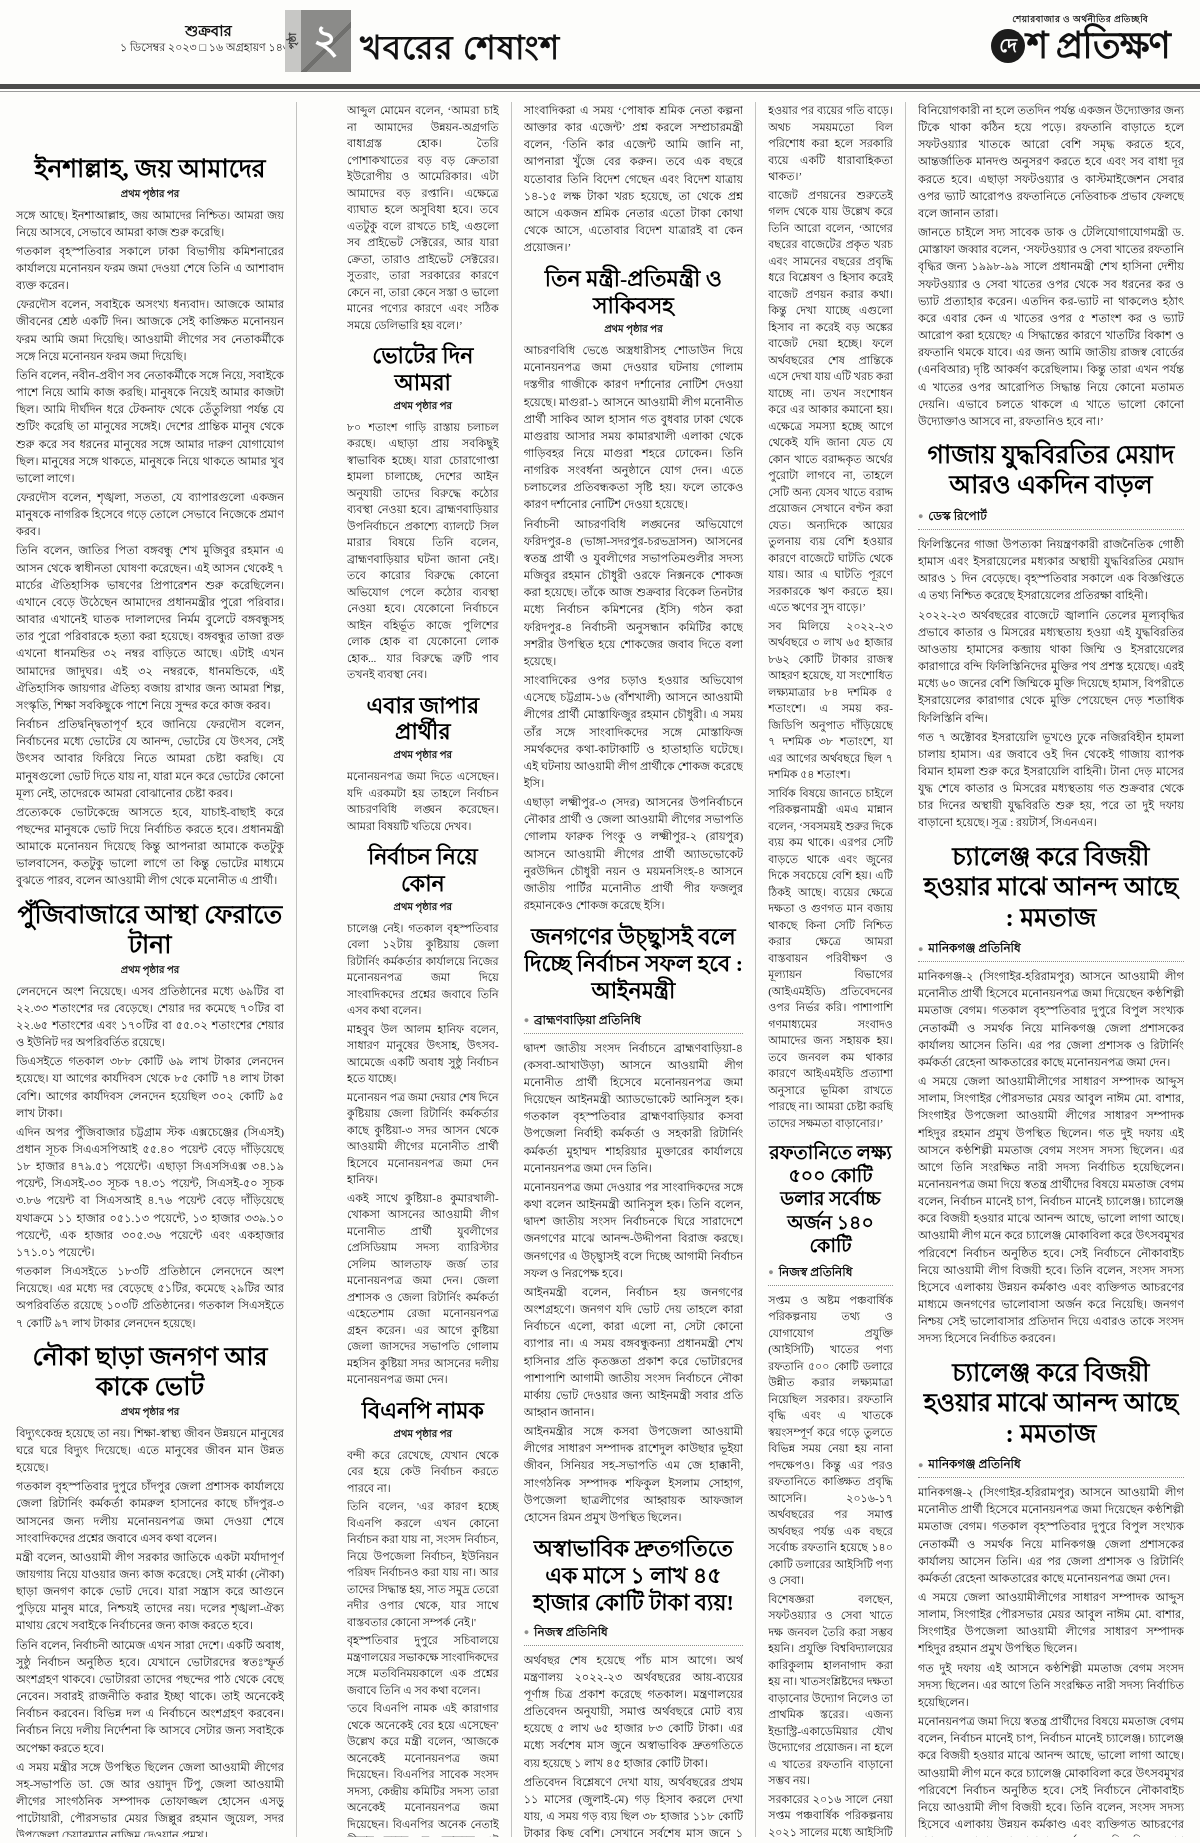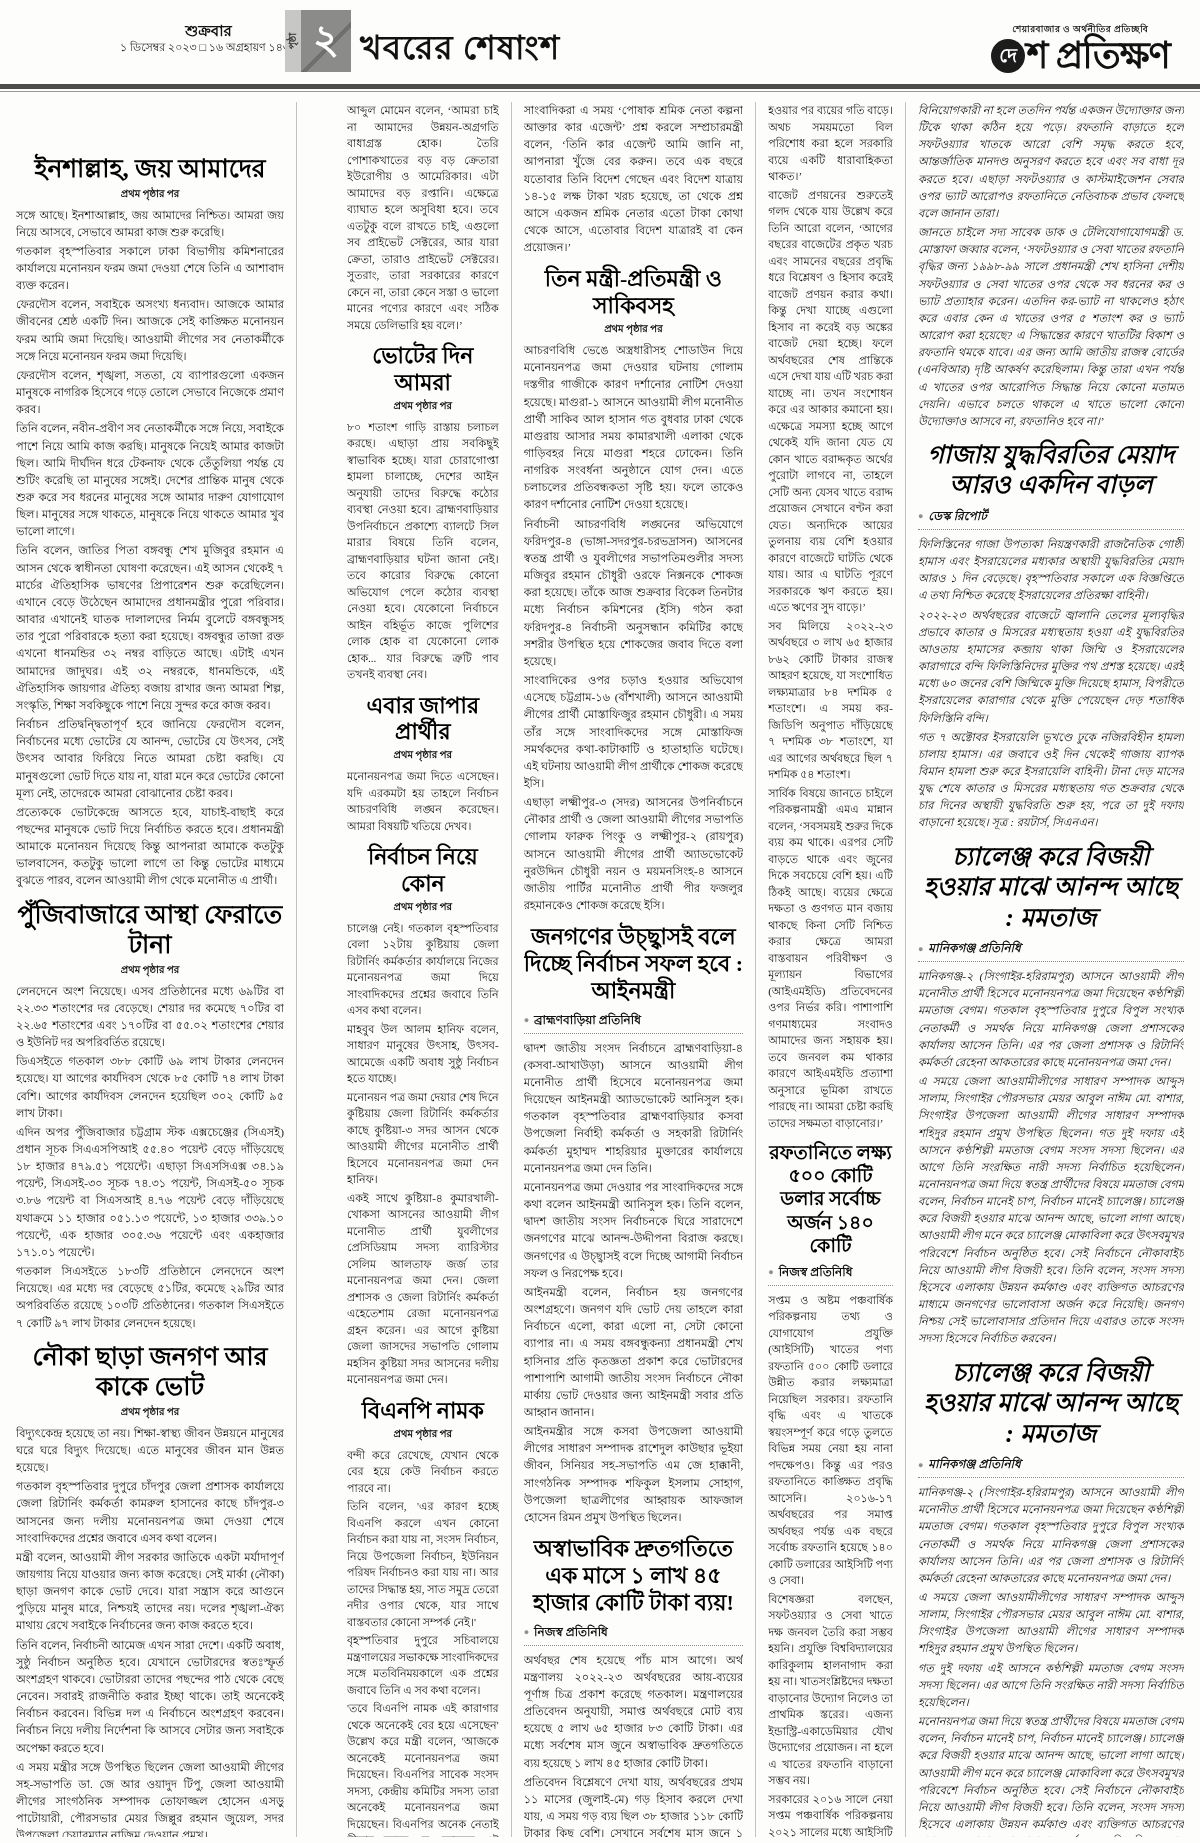--- a/index.html
+++ b/index.html
@@ -17,21 +17,21 @@
   .page-tab-strip{
     width:16px;background:#c7c7c5;color:#333;font-size:10px;font-weight:700;
     writing-mode:vertical-rl;transform:rotate(180deg);
     display:flex;align-items:center;justify-content:center;
   }
   .page-tab-num{
     width:50px;background:linear-gradient(135deg,#8b8b89 0 55%,#6f6f6d 55% 60%,#8b8b89 60%);
     color:#fff;font-size:40px;font-weight:700;display:flex;align-items:center;justify-content:center;
   }
   .section-title{position:absolute;left:360px;top:22px;font-size:33px;font-weight:700;letter-spacing:1px;}
-  .masthead{position:absolute;right:30px;top:22px;text-align:center;}
+  .masthead{position:absolute;right:30px;top:12px;text-align:center;}
   .masthead-tagline{font-size:9px;font-weight:700;color:#222;letter-spacing:.5px;}
   .masthead-title{font-size:37px;font-weight:800;line-height:1.05;letter-spacing:-1px;}
   .masthead-title .logo-dot{
     display:inline-flex;align-items:center;justify-content:center;
     width:34px;height:34px;border-radius:50%;background:#1c1c1c;color:#fff;
     font-size:19px;vertical-align:6px;margin-right:2px;
   }
   .hdr-rule{height:5px;background:#4c4c4c;margin:0 0 2px 0;}
   .hdr-rule2{height:1px;background:#9a9a9a;margin-bottom:8px;}
   
@@ -76,22 +76,22 @@
   <div class="hdr-rule2"></div>
 
   <div class="cols">
       <div class="col" style="width: 288px; margin-top: 48px;">
         <article>
           <div class="headline h-xl">ইনশাল্লাহ, জয় আমাদের</div>
           <div class="continued">প্রথম পৃষ্ঠার পর</div>
           <p class="para">সঙ্গে আছে। ইনশাআল্লাহ, জয় আমাদের নিশ্চিত। আমরা জয় নিয়ে আসবে, সেভাবে আমরা কাজ শুরু করেছি।</p>
           <p class="para">গতকাল বৃহস্পতিবার সকালে ঢাকা বিভাগীয় কমিশনারের কার্যালয়ে মনোনয়ন ফরম জমা দেওয়া শেষে তিনি এ আশাবাদ ব্যক্ত করেন।</p>
           <p class="para">ফেরদৌস বলেন, সবাইকে অসংখ্য ধন্যবাদ। আজকে আমার জীবনের শ্রেষ্ঠ একটি দিন। আজকে সেই কাঙ্ক্ষিত মনোনয়ন ফরম আমি জমা দিয়েছি। আওয়ামী লীগের সব নেতাকর্মীকে সঙ্গে নিয়ে মনোনয়ন ফরম জমা দিয়েছি।</p>
+          <p class="para">তিনি বলেন, নবীন-প্রবীণ সব নেতাকর্মীকে সঙ্গে নিয়ে, সবাইকে পাশে নিয়ে আমি কাজ করছি। মানুষকে নিয়েই আমার কাজটা ছিল। আমি দীর্ঘদিন ধরে টেকনাফ থেকে তেঁতুলিয়া পর্যন্ত যে শুটিং করেছি তা মানুষের সঙ্গেই। দেশের প্রান্তিক মানুষ থেকে শুরু করে সব ধরনের মানুষের সঙ্গে আমার দারুণ যোগাযোগ ছিল। মানুষের সঙ্গে থাকতে, মানুষকে নিয়ে থাকতে আমার খুব ভালো লাগে।</p>
           <p class="para">ফেরদৌস বলেন, শৃঙ্খলা, সততা, যে ব্যাপারগুলো একজন মানুষকে নাগরিক হিসেবে গড়ে তোলে সেভাবে নিজেকে প্রমাণ করব।</p>
-          <p class="para">তিনি বলেন, নবীন-প্রবীণ সব নেতাকর্মীকে সঙ্গে নিয়ে, সবাইকে পাশে নিয়ে আমি কাজ করছি। মানুষকে নিয়েই আমার কাজটা ছিল। আমি দীর্ঘদিন ধরে টেকনাফ থেকে তেঁতুলিয়া পর্যন্ত যে শুটিং করেছি তা মানুষের সঙ্গেই। দেশের প্রান্তিক মানুষ থেকে শুরু করে সব ধরনের মানুষের সঙ্গে আমার দারুণ যোগাযোগ ছিল। মানুষের সঙ্গে থাকতে, মানুষকে নিয়ে থাকতে আমার খুব ভালো লাগে।</p>
           <p class="para">তিনি বলেন, জাতির পিতা বঙ্গবন্ধু শেখ মুজিবুর রহমান এ আসন থেকে স্বাধীনতা ঘোষণা করেছেন। এই আসন থেকেই ৭ মার্চের ঐতিহাসিক ভাষণের প্রিপারেশন শুরু করেছিলেন। এখানে বেড়ে উঠেছেন আমাদের প্রধানমন্ত্রীর পুরো পরিবার। আবার এখানেই ঘাতক দালালদের নির্মম বুলেটে বঙ্গবন্ধুসহ তার পুরো পরিবারকে হত্যা করা হয়েছে। বঙ্গবন্ধুর তাজা রক্ত এখনো ধানমন্ডির ৩২ নম্বর বাড়িতে আছে। এটাই এখন আমাদের জাদুঘর। এই ৩২ নম্বরকে, ধানমন্ডিকে, এই ঐতিহাসিক জায়গার ঐতিহ্য বজায় রাখার জন্য আমরা শিল্প, সংস্কৃতি, শিক্ষা সবকিছুকে পাশে নিয়ে সুন্দর করে কাজ করব।</p>
           <p class="para">নির্বাচন প্রতিদ্বন্দ্বিতাপূর্ণ হবে জানিয়ে ফেরদৌস বলেন, নির্বাচনের মধ্যে ভোটের যে আনন্দ, ভোটের যে উৎসব, সেই উৎসব আবার ফিরিয়ে নিতে আমরা চেষ্টা করছি। যে মানুষগুলো ভোট দিতে যায় না, যারা মনে করে ভোটের কোনো মূল্য নেই, তাদেরকে আমরা বোঝানোর চেষ্টা করব।</p>
           <p class="para">প্রত্যেককে ভোটকেন্দ্রে আসতে হবে, যাচাই-বাছাই করে পছন্দের মানুষকে ভোট দিয়ে নির্বাচিত করতে হবে। প্রধানমন্ত্রী আমাকে মনোনয়ন দিয়েছে কিন্তু আপনারা আমাকে কতটুকু ভালবাসেন, কতটুকু ভালো লাগে তা কিন্তু ভোটের মাধ্যমে বুঝতে পারব, বলেন আওয়ামী লীগ থেকে মনোনীত এ প্রার্থী।</p>
         </article>
         <article>
           <div class="headline h-xl">পুঁজিবাজারে আস্থা ফেরাতে টানা</div>
           <div class="continued">প্রথম পৃষ্ঠার পর</div>
           <p class="para">লেনদেনে অংশ নিয়েছে। এসব প্রতিষ্ঠানের মধ্যে ৬৯টির বা ২২.৩৩ শতাংশের দর বেড়েছে। শেয়ার দর কমেছে ৭০টির বা ২২.৬৫ শতাংশের এবং ১৭০টির বা ৫৫.০২ শতাংশের শেয়ার ও ইউনিট দর অপরিবর্তিত রয়েছে।</p>
           <p class="para">ডিএসইতে গতকাল ৩৮৮ কোটি ৬৯ লাখ টাকার লেনদেন হয়েছে। যা আগের কার্যদিবস থেকে ৮৫ কোটি ৭৪ লাখ টাকা বেশি। আগের কার্যদিবস লেনদেন হয়েছিল ৩০২ কোটি ৯৫ লাখ টাকা।</p>
           <p class="para">এদিন অপর পুঁজিবাজার চট্টগ্রাম স্টক এক্সচেঞ্জের (সিএসই) প্রধান সূচক সিএএসপিআই ৫৫.৪০ পয়েন্ট বেড়ে দাঁড়িয়েছে ১৮ হাজার ৪৭৯.৫১ পয়েন্টে। এছাড়া সিএসসিএক্স ৩৪.১৯ পয়েন্ট, সিএসই-৩০ সূচক ৭৪.৩১ পয়েন্ট, সিএসই-৫০ সূচক ৩.৮৬ পয়েন্ট বা সিএসআই ৪.৭৬ পয়েন্ট বেড়ে দাঁড়িয়েছে যথাক্রমে ১১ হাজার ০৫১.১৩ পয়েন্টে, ১৩ হাজার ৩৩৯.১০ পয়েন্টে, এক হাজার ৩০৫.৩৬ পয়েন্টে এবং একহাজার ১৭১.০১ পয়েন্টে।</p>
@@ -192,21 +192,21 @@
             <span class="byline-bullet">●</span>
             <span class="byline-name">নিজস্ব প্রতিনিধি</span>
           </div>
           <div class="byline-rule"></div>
           <p class="para">সপ্তম ও অষ্টম পঞ্চবার্ষিক পরিকল্পনায় তথ্য ও যোগাযোগ প্রযুক্তি (আইসিটি) খাতের পণ্য রফতানি ৫০০ কোটি ডলারে উন্নীত করার লক্ষ্যমাত্রা নিয়েছিল সরকার। রফতানি বৃদ্ধি এবং এ খাতকে স্বয়ংসম্পূর্ণ করে গড়ে তুলতে বিভিন্ন সময় নেয়া হয় নানা পদক্ষেপও। কিন্তু এর পরও রফতানিতে কাঙ্ক্ষিত প্রবৃদ্ধি আসেনি। ২০১৬-১৭ অর্থবছরের পর সমাপ্ত অর্থবছর পর্যন্ত এক বছরে সর্বোচ্চ রফতানি হয়েছে ১৪০ কোটি ডলারের আইসিটি পণ্য ও সেবা।</p>
           <p class="para">বিশেষজ্ঞরা বলছেন, সফটওয়্যার ও সেবা খাতে দক্ষ জনবল তৈরি করা সম্ভব হয়নি। প্রযুক্তি বিশ্ববিদ্যালয়ের কারিকুলাম হালনাগাদ করা হয় না। খাতসংশ্লিষ্টদের দক্ষতা বাড়ানোর উদ্যোগ নিলেও তা প্রাথমিক স্তরের। এজন্য ইন্ডাস্ট্রি-একাডেমিয়ার যৌথ উদ্যোগের প্রয়োজন। না হলে এ খাতের রফতানি বাড়ানো সম্ভব নয়।</p>
           <p class="para">সরকারের ২০১৬ সালে নেয়া সপ্তম পঞ্চবার্ষিক পরিকল্পনায় ২০২১ সালের মধ্যে আইসিটি খাতের পণ্য রফতানি ৫০০ কোটি ডলারে উন্নীত করার লক্ষ্য নেয়া হয়। এ সময়ে ২০ লাখ আইসিটি পেশাজীবী তৈরির পরিকল্পনাও হাতে নেয় সরকার। এরপর ২০২০ সালে নেয়া অষ্টম পঞ্চবার্ষিক পরিকল্পনায়ও ২০২৫ সালের মধ্যে এ খাতে ৫০০ কোটি ডলারের পণ্য রফতানির লক্ষ্যমাত্রা নেয়া হয়।</p>
         </article>
       </div>
       <div class="divider"></div>
-      <div class="col" style="width: 286px; font-style: italic;">
+      <div class="col" style="width: 286px;">
         <article>
           <p class="para">বিনিয়োগকারী না হলে ততদিন পর্যন্ত একজন উদ্যোক্তার জন্য টিকে থাকা কঠিন হয়ে পড়ে। রফতানি বাড়াতে হলে সফটওয়্যার খাতকে আরো বেশি সমৃদ্ধ করতে হবে, আন্তর্জাতিক মানদণ্ড অনুসরণ করতে হবে এবং সব বাধা দূর করতে হবে। এছাড়া সফটওয়্যার ও কাস্টমাইজেশন সেবার ওপর ভ্যাট আরোপও রফতানিতে নেতিবাচক প্রভাব ফেলছে বলে জানান তারা।</p>
           <p class="para">জানতে চাইলে সদ্য সাবেক ডাক ও টেলিযোগাযোগমন্ত্রী ড. মোস্তাফা জব্বার বলেন, ‘সফটওয়্যার ও সেবা খাতের রফতানি বৃদ্ধির জন্য ১৯৯৮-৯৯ সালে প্রধানমন্ত্রী শেখ হাসিনা দেশীয় সফটওয়্যার ও সেবা খাতের ওপর থেকে সব ধরনের কর ও ভ্যাট প্রত্যাহার করেন। এতদিন কর-ভ্যাট না থাকলেও হঠাৎ করে এবার কেন এ খাতের ওপর ৫ শতাংশ কর ও ভ্যাট আরোপ করা হয়েছে? এ সিদ্ধান্তের কারণে খাতটির বিকাশ ও রফতানি থমকে যাবে। এর জন্য আমি জাতীয় রাজস্ব বোর্ডের (এনবিআর) দৃষ্টি আকর্ষণ করেছিলাম। কিন্তু তারা এখন পর্যন্ত এ খাতের ওপর আরোপিত সিদ্ধান্ত নিয়ে কোনো মতামত দেয়নি। এভাবে চলতে থাকলে এ খাতে ভালো কোনো উদ্যোক্তাও আসবে না, রফতানিও হবে না।’</p>
         </article>
         <article>
           <div class="headline h-xl">গাজায় যুদ্ধবিরতির মেয়াদ আরও একদিন বাড়ল</div>
           <div class="byline">
             <span class="byline-bullet">●</span>
             <span class="byline-name">ডেস্ক রিপোর্ট</span>
           </div>

